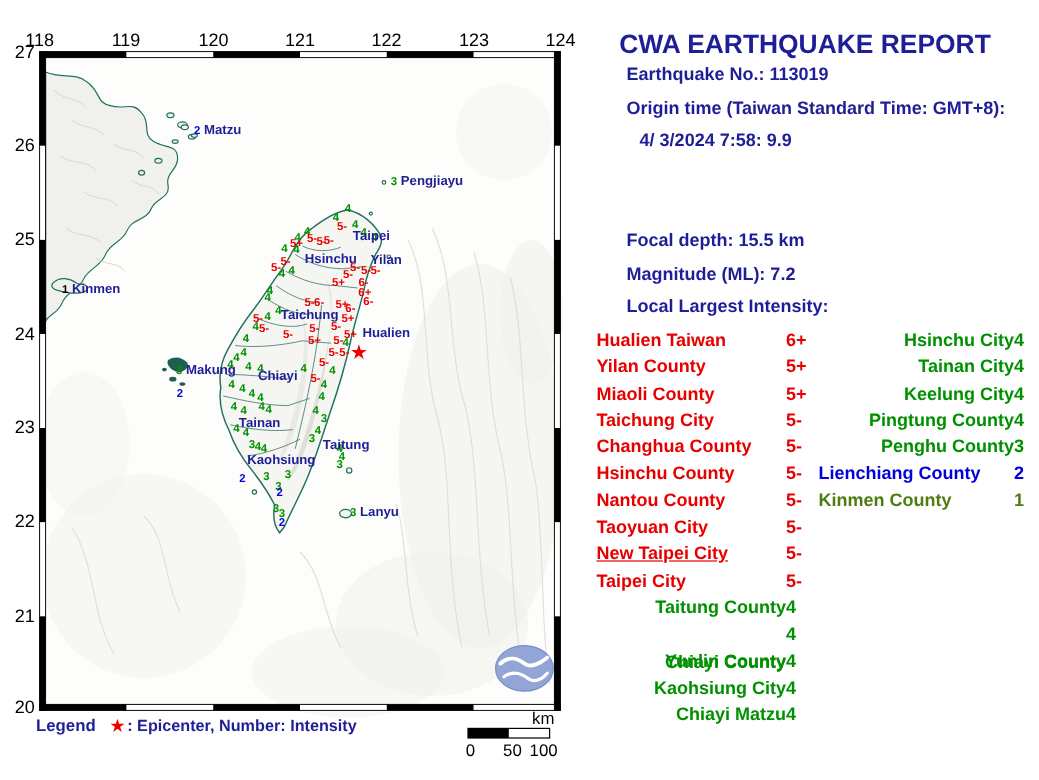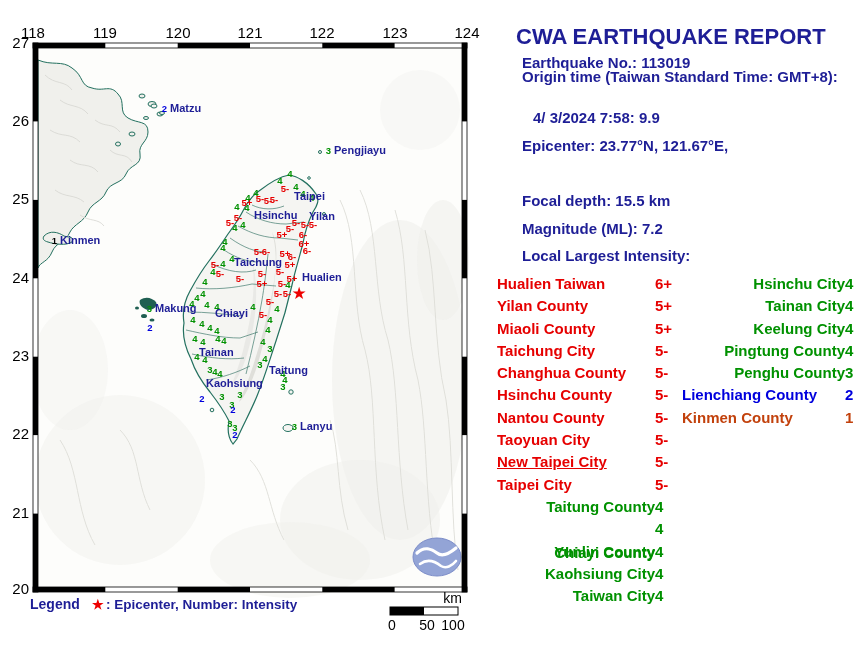--- a/index.html
+++ b/index.html
@@ -3,36 +3,36 @@
 <meta charset="utf-8">
 <style>
   html,body{margin:0;padding:0;background:#fff;}
   body{width:866px;height:650px;position:relative;overflow:hidden;
        font-family:"Liberation Sans",sans-serif;}
   
   .panel{position:absolute;left:492px;top:0;width:374px;height:650px;}
   .title{position:absolute;left:0;top:24px;font-size:22px;font-weight:700;color:#1e1e96;white-space:nowrap;margin-left:24px;}
   .line{position:absolute;left:0;font-size:15px;font-weight:700;color:#1e1e96;white-space:nowrap;margin-left:30px;}
   .l-no{top:54px;}
-  .l-origin{top:68px;}
+  .l-origin{top:82px;}
   .l-originval{top:109px;left:11px;}
   .l-epi1{top:137px;}
   .l-epi2{top:164px;left:8px;}
   .l-depth{top:192px;}
   .l-mag{top:220px;}
   .l-header{top:247px;}
   .ilist{position:absolute;top:273px;}
   .ilist-left{left:5px;}
   .ilist-right{left:190px;}
   .irow{display:flex;height:22.3px;line-height:22.3px;font-size:15px;font-weight:700;white-space:nowrap;}
   .iname{flex:0 0 auto;}
   .c-red{color:#e60000;}
   .c-green{color:#009100;text-align:right;}
   .c-blue{color:#0000dd;}
-  .c-black{color:#c2410c;}
+  .c-black{color:#4d7c0f;}
   
   svg text{font-family:"Liberation Sans",sans-serif;}
   .tick{font-size:15px;fill:#000;}
   .place{font-size:11px;font-weight:700;fill:#1e1e96;}
   .num{font-size:9.5px;font-weight:700;}
   .n-r{fill:#e60000;}
   .n-g{fill:#009100;}
   .n-b{fill:#0000dd;}
   .n-k{fill:#000000;}
   .star{font-size:17px;fill:#ee0000;}
@@ -316,21 +316,20 @@
     <text x="427" y="630" text-anchor="middle" class="scale-num">50</text>
     <text x="453" y="630" text-anchor="middle" class="scale-num">100</text>
   </g>
 </svg>
 
 <div class="panel">
   <div class="title">CWA EARTHQUAKE REPORT</div>
   <div class="line l-no">Earthquake No.: 113019</div>
   <div class="line l-origin">Origin time (Taiwan Standard Time: GMT+8):</div>
   <div class="line l-originval">4/ 3/2024  7:58: 9.9</div>
-  <div class="line l-epi1">Epicenter: 23.77°N, 121.67°E,</div>
   <div class="line l-depth">Focal depth: 15.5 km</div>
   <div class="line l-mag">Magnitude (ML): 7.2</div>
   <div class="line l-header">Local Largest Intensity:</div>
   <div class="ilist ilist-left" id="ilist-left">
       <div class="irow">
         <span class="iname c-red" style="width: 158px;">Hualien Taiwan</span>
         <span class="ival c-red">6+</span>
       </div>
       <div class="irow">
         <span class="iname c-red" style="width: 158px;">Yilan County</span>
@@ -378,21 +377,21 @@
       </div>
       <div class="irow">
         <span class="iname c-green" style="width: 158px;">Yunlin County</span>
         <span class="ival c-green">4</span>
       </div>
       <div class="irow">
         <span class="iname c-green" style="width: 158px;">Kaohsiung City</span>
         <span class="ival c-green">4</span>
       </div>
       <div class="irow">
-        <span class="iname c-green" style="width: 158px;">Taiwan City</span>
+        <span class="iname c-green" style="width: 158px;">Chiayi Matzu</span>
         <span class="ival c-green">4</span>
       </div>
     </div>
   <div class="ilist ilist-right" id="ilist-right">
       <div class="irow">
         <span class="iname c-green" style="width: 163px;">Hsinchu City</span>
         <span class="ival c-green">4</span>
       </div>
       <div class="irow">
         <span class="iname c-green" style="width: 163px;">Tainan City</span>

